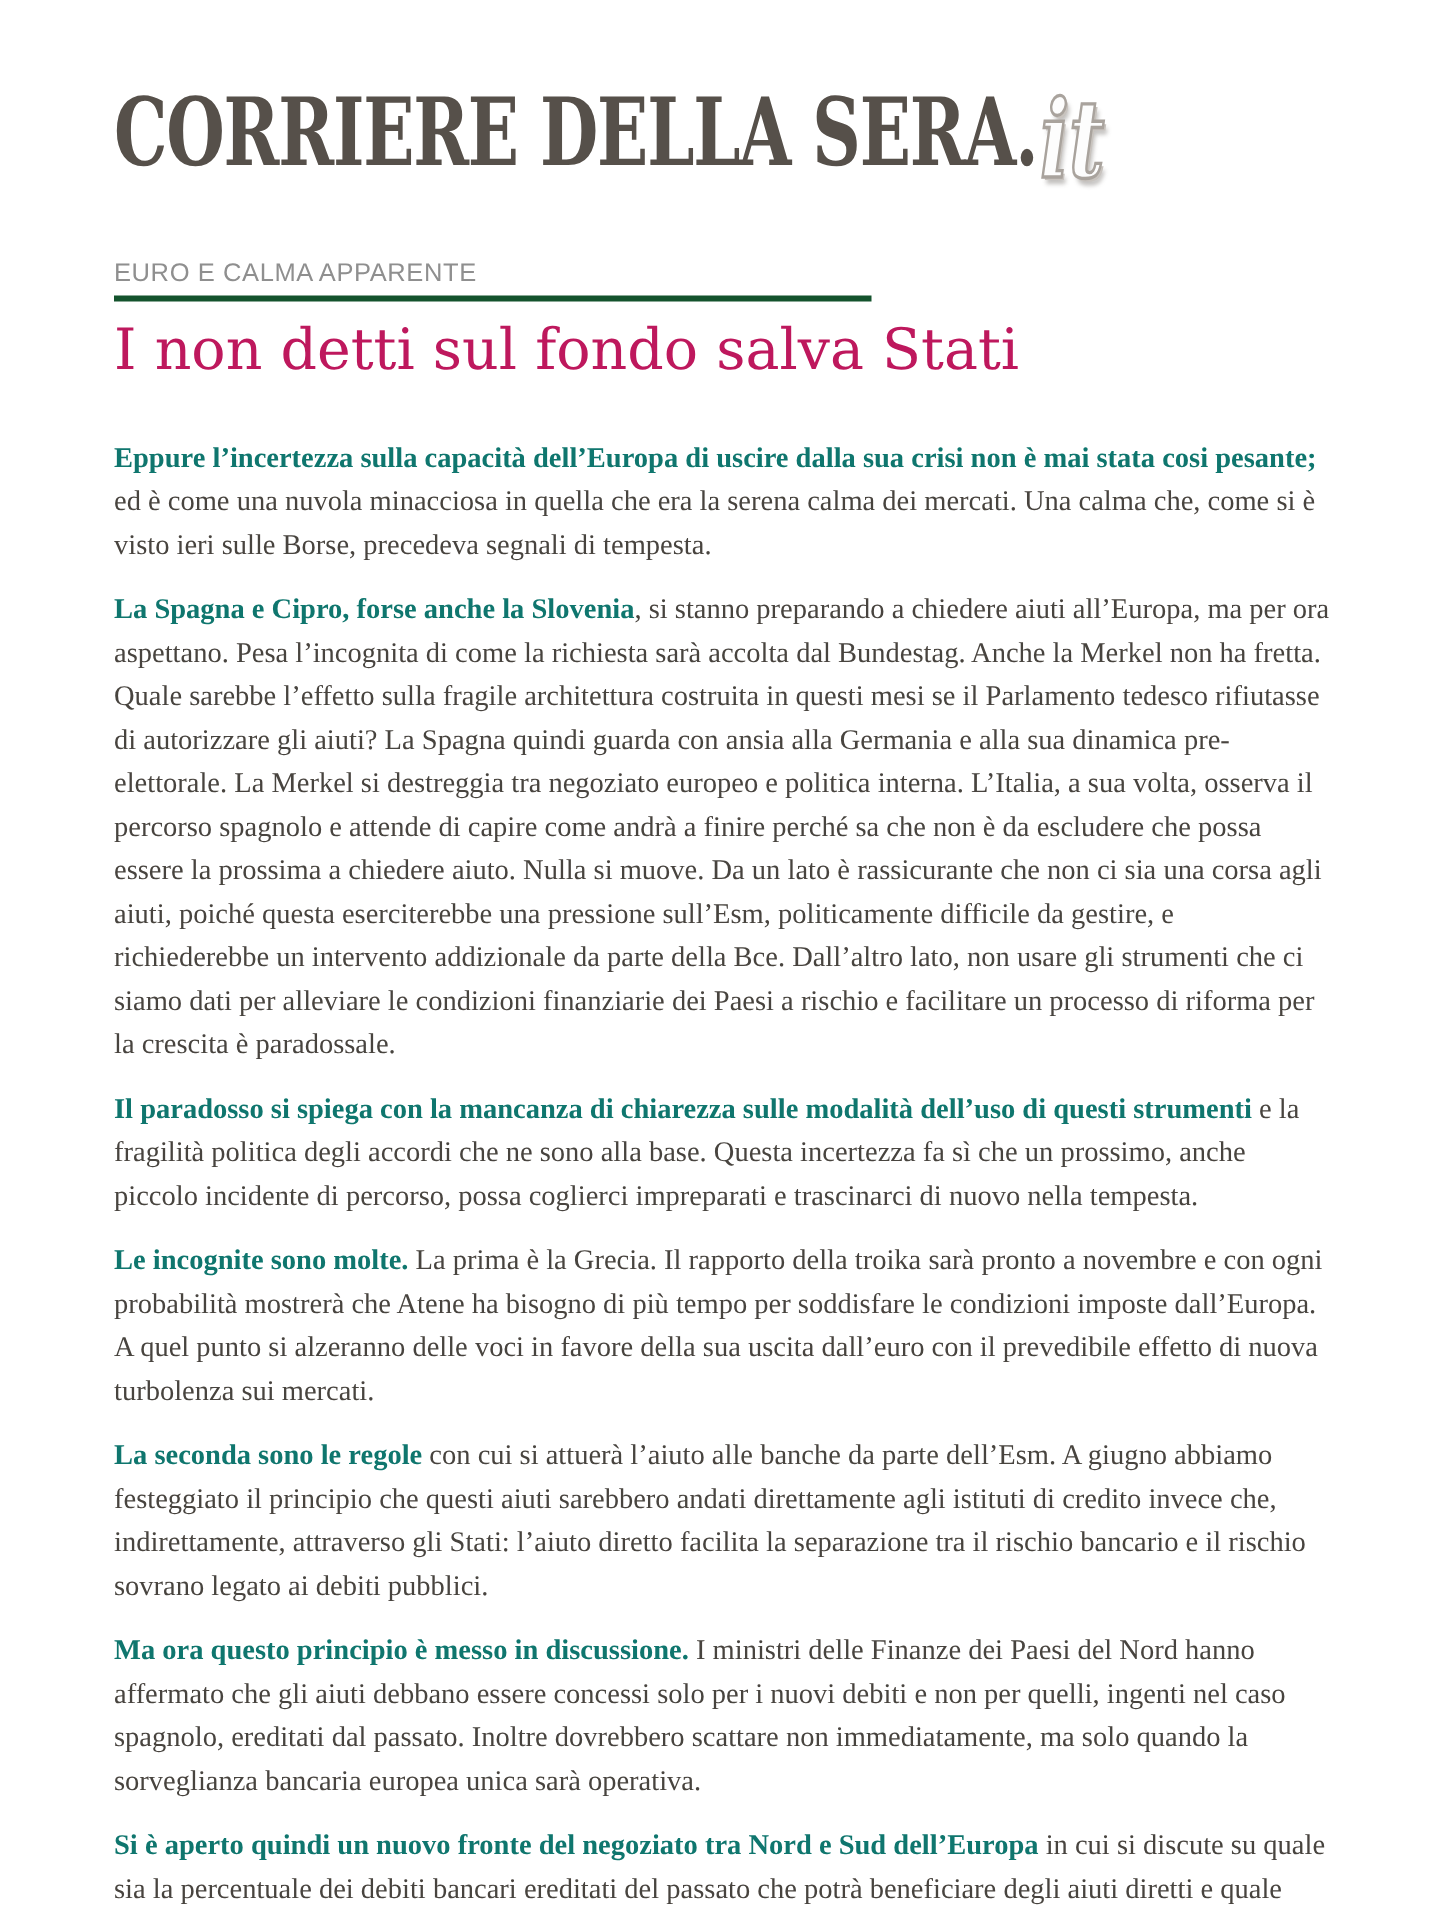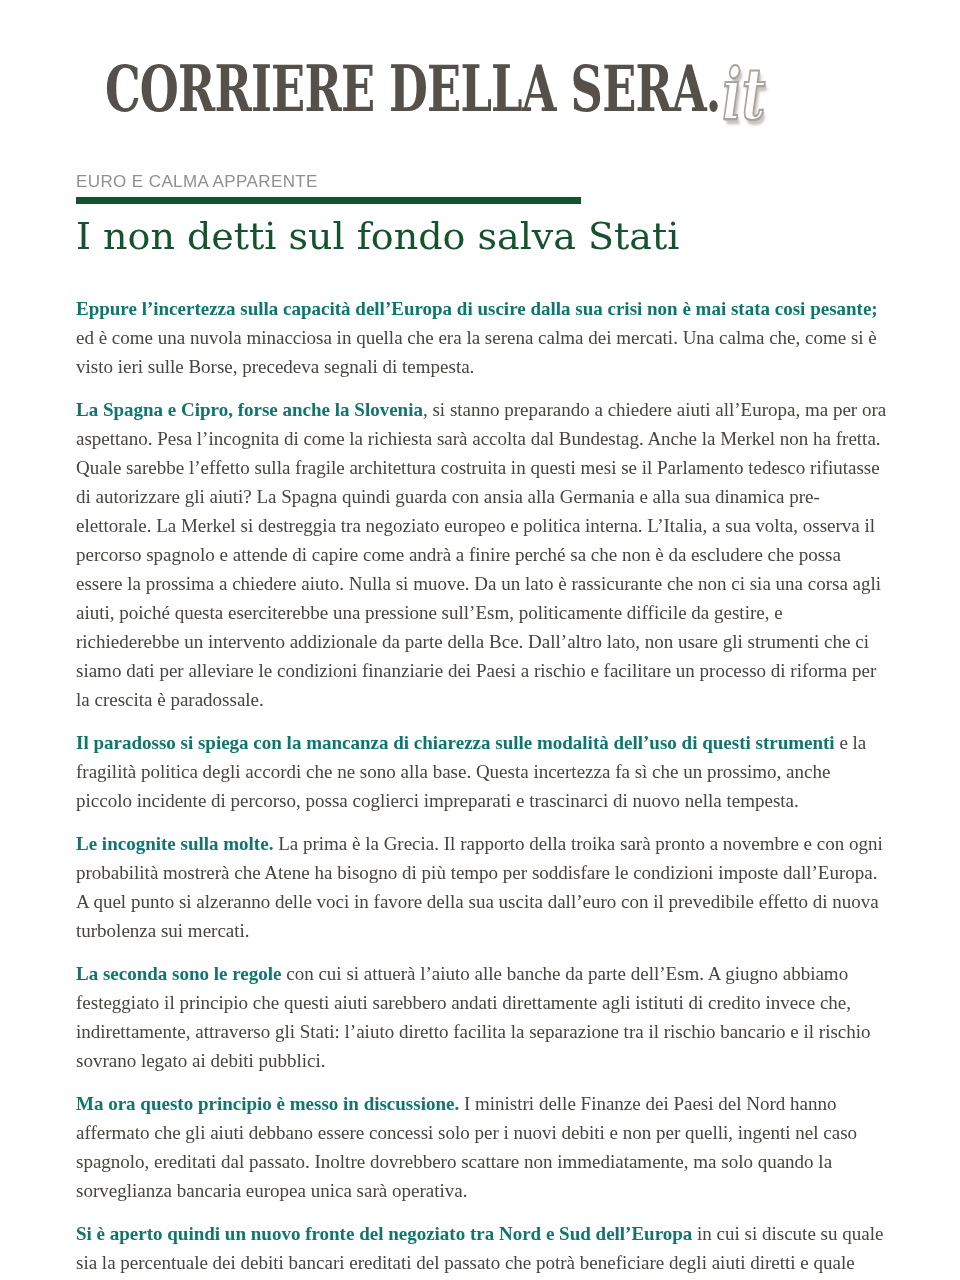--- a/index.html
+++ b/index.html
@@ -7,21 +7,21 @@
   html, body { margin: 0; padding: 0; background: #ffffff; }
   .page {
     position: relative;
     width: 960px;
     height: 1280px;
     overflow: hidden;
     background: #ffffff;
     font-family: "Liberation Serif", serif;
   }
   
-  .masthead { padding: 44px 0 0 76px; height: 124px; text-align: center; }
+  .masthead { padding: 44px 0 0 76px; height: 124px; }
   .logo {
     display: inline-block;
     white-space: nowrap;
     transform: scale(0.80, 1.12);
     transform-origin: left top;
     cursor: pointer;
   }
   .logo-main {
     font-family: "DejaVu Serif", serif;
     font-weight: bold;
@@ -45,28 +45,28 @@
   }
   
   .kicker {
     margin: 48px 0 0 76px;
     width: 505px;
     font-family: "Liberation Sans", sans-serif;
     font-size: 17px;
     letter-spacing: 0.4px;
     color: #8f8f8f;
     padding-bottom: 5px;
-    border-bottom: 7px solid #14532d;
+    border-bottom: 4px solid #14532d;
   }
   
   h1.headline {
     margin: 8px 70px 0 76px;
     font-family: "DejaVu Serif", serif;
     font-weight: normal;
-    color: #14532d;
+    color: #be185d;
     font-size: 38px;
     line-height: 48px;
   }
   .hl { display: block; }
   
   .body-copy {
     margin: 34px 70px 0 76px;
     width: 814px;
     font-size: 19px;
     line-height: 29px;
@@ -91,20 +91,20 @@
     <div class="kicker">EURO E CALMA APPARENTE</div>
 
     <h1 class="headline">
       <span class="hl">I non detti sul fondo salva Stati</span>
     </h1>
 
     <div class="body-copy">
       <p class="para"><strong>Eppure l’incertezza sulla capacità dell’Europa di uscire dalla sua crisi non è mai stata cosi pesante;</strong><span> ed è come una nuvola minacciosa in quella che era la serena calma dei mercati. Una calma che, come si è visto ieri sulle Borse, precedeva segnali di tempesta.</span></p>
       <p class="para"><strong>La Spagna e Cipro, forse anche la Slovenia</strong><span>, si stanno preparando a chiedere aiuti all’Europa, ma per ora aspettano. Pesa l’incognita di come la richiesta sarà accolta dal Bundestag. Anche la Merkel non ha fretta. Quale sarebbe l’effetto sulla fragile architettura costruita in questi mesi se il Parlamento tedesco rifiutasse di autorizzare gli aiuti? La Spagna quindi guarda con ansia alla Germania e alla sua dinamica pre-elettorale. La Merkel si destreggia tra negoziato europeo e politica interna. L’Italia, a sua volta, osserva il percorso spagnolo e attende di capire come andrà a finire perché sa che non è da escludere che possa essere la prossima a chiedere aiuto. Nulla si muove. Da un lato è rassicurante che non ci sia una corsa agli aiuti, poiché questa eserciterebbe una pressione sull’Esm, politicamente difficile da gestire, e richiederebbe un intervento addizionale da parte della Bce. Dall’altro lato, non usare gli strumenti che ci siamo dati per alleviare le condizioni finanziarie dei Paesi a rischio e facilitare un processo di riforma per la crescita è paradossale.</span></p>
       <p class="para"><strong>Il paradosso si spiega con la mancanza di chiarezza sulle modalità dell’uso di questi strumenti</strong><span> e la fragilità politica degli accordi che ne sono alla base. Questa incertezza fa sì che un prossimo, anche piccolo incidente di percorso, possa coglierci impreparati e trascinarci di nuovo nella tempesta.</span></p>
-      <p class="para"><strong>Le incognite sulla molte.</strong><span> La prima è la Grecia. Il rapporto della troika sarà pronto a novembre e con ogni probabilità mostrerà che Atene ha bisogno di più tempo per soddisfare le condizioni imposte dall’Europa. A quel punto si alzeranno delle voci in favore della sua uscita dall’euro con il prevedibile effetto di nuova turbolenza sui mercati.</span></p>
+      <p class="para"><strong>Le incognite sono molte.</strong><span> La prima è la Grecia. Il rapporto della troika sarà pronto a novembre e con ogni probabilità mostrerà che Atene ha bisogno di più tempo per soddisfare le condizioni imposte dall’Europa. A quel punto si alzeranno delle voci in favore della sua uscita dall’euro con il prevedibile effetto di nuova turbolenza sui mercati.</span></p>
       <p class="para"><strong>La seconda sono le regole</strong><span> con cui si attuerà l’aiuto alle banche da parte dell’Esm. A giugno abbiamo festeggiato il principio che questi aiuti sarebbero andati direttamente agli istituti di credito invece che, indirettamente, attraverso gli Stati: l’aiuto diretto facilita la separazione tra il rischio bancario e il rischio sovrano legato ai debiti pubblici.</span></p>
       <p class="para"><strong>Ma ora questo principio è messo in discussione.</strong><span> I ministri delle Finanze dei Paesi del Nord hanno affermato che gli aiuti debbano essere concessi solo per i nuovi debiti e non per quelli, ingenti nel caso spagnolo, ereditati dal passato. Inoltre dovrebbero scattare non immediatamente, ma solo quando la sorveglianza bancaria europea unica sarà operativa.</span></p>
       <p class="para"><strong>Si è aperto quindi un nuovo fronte del negoziato tra Nord e Sud dell’Europa</strong><span> in cui si discute su quale sia la percentuale dei debiti bancari ereditati del passato che potrà beneficiare degli aiuti diretti e quale</span></p>
     </div>
   </main>
 
 </div>
 
 </body></html>

